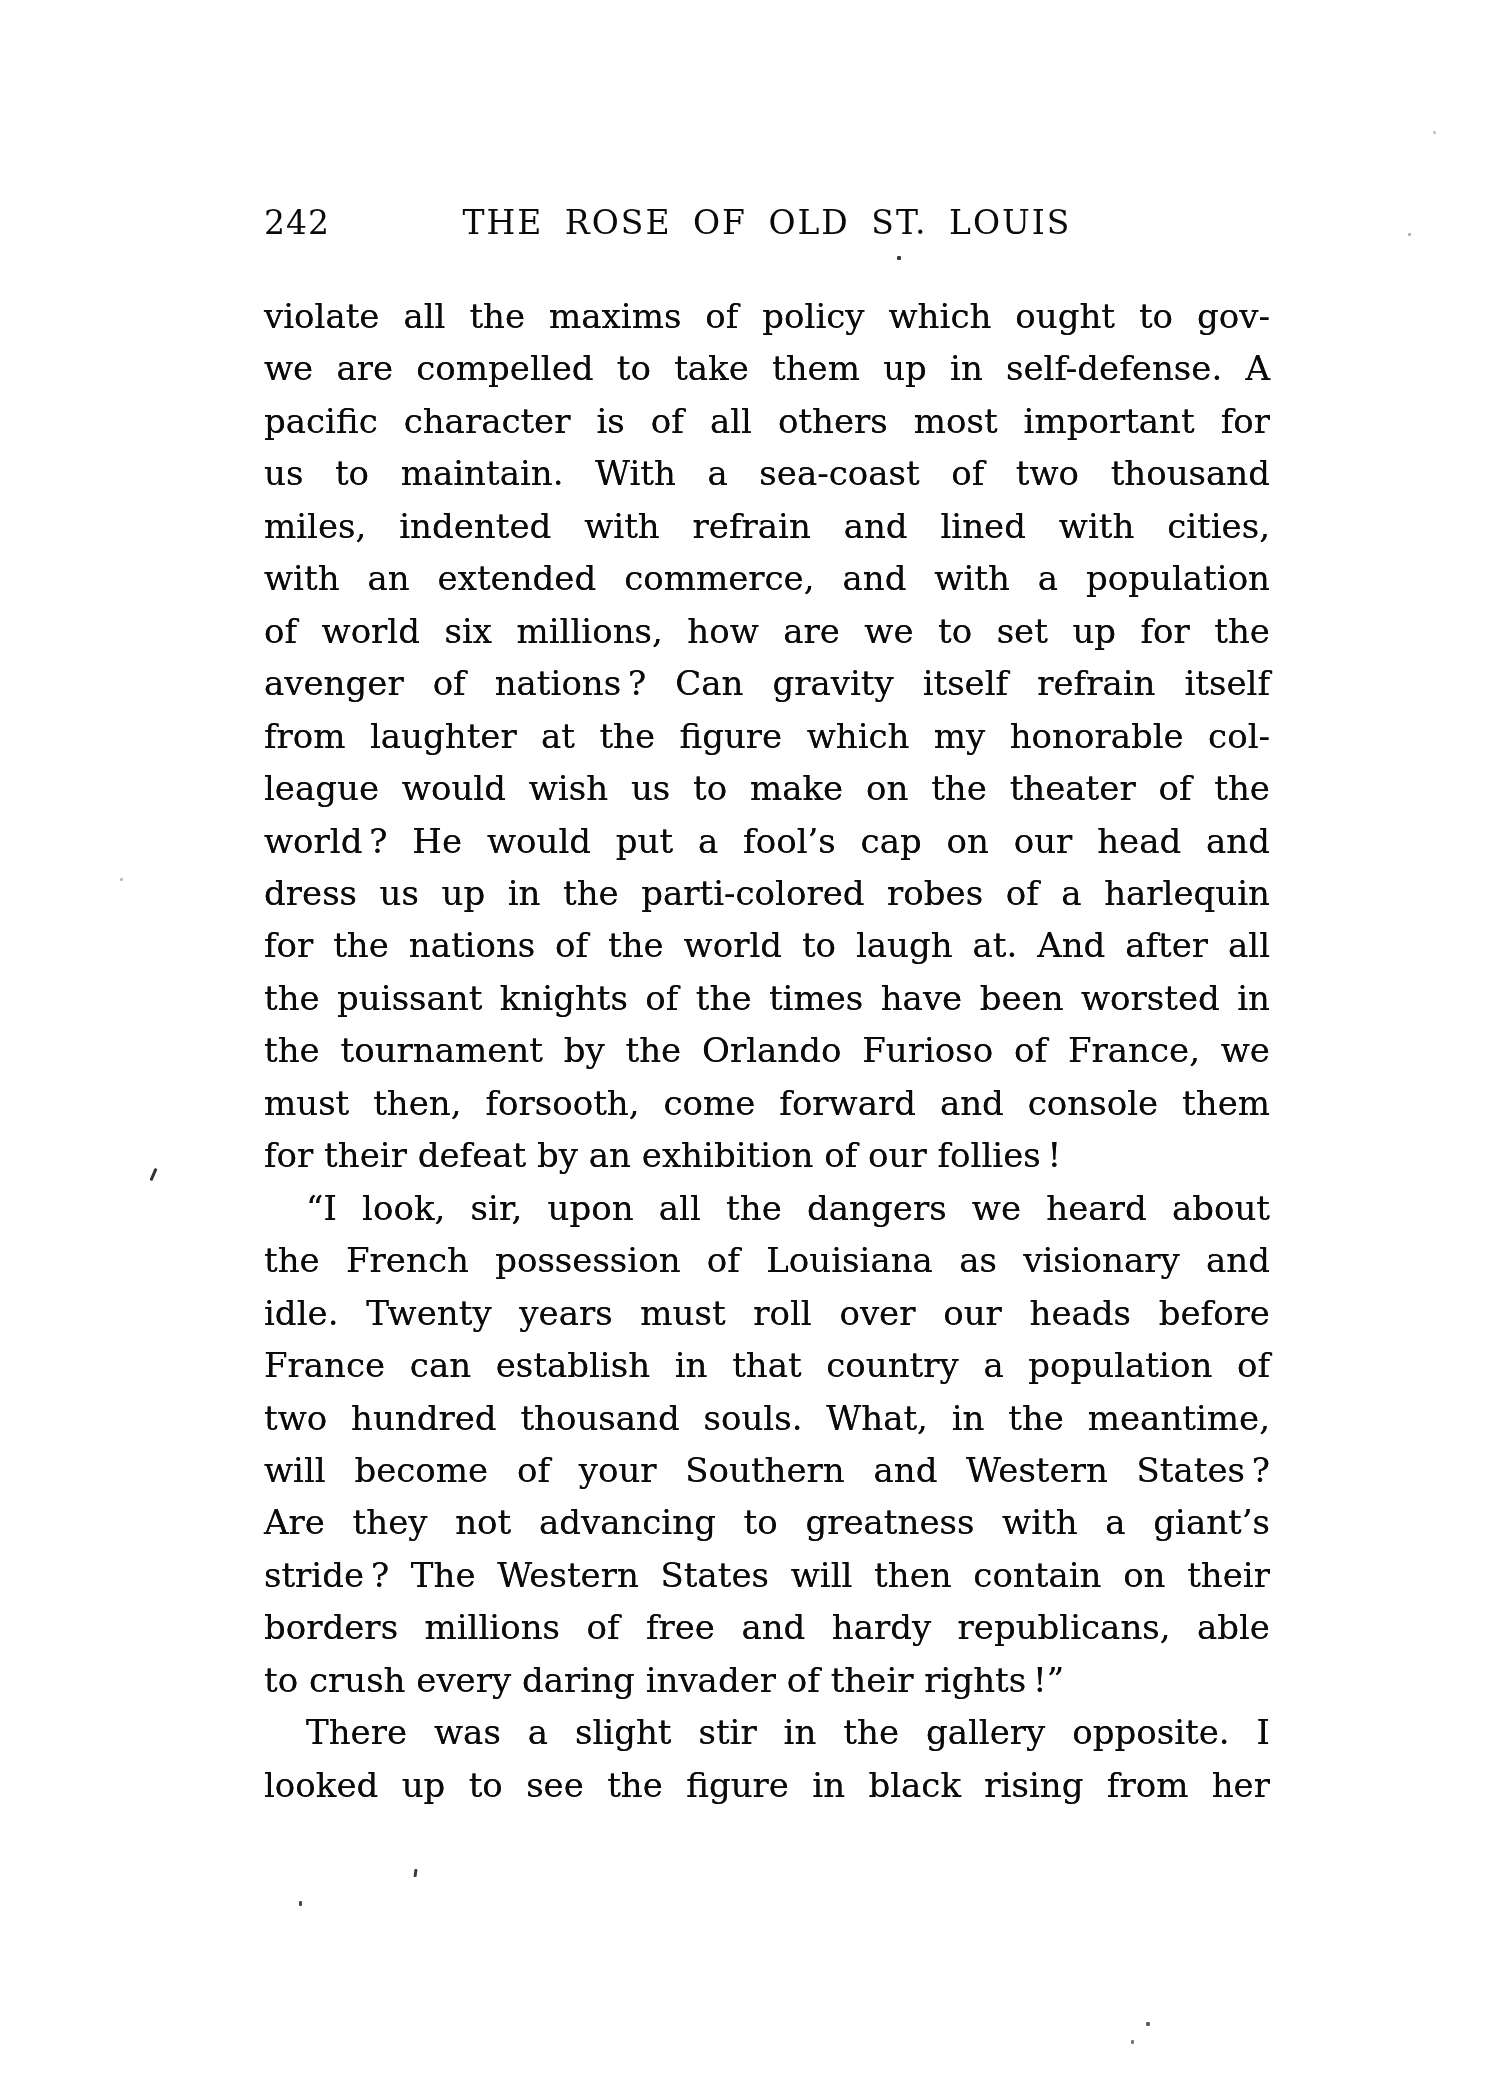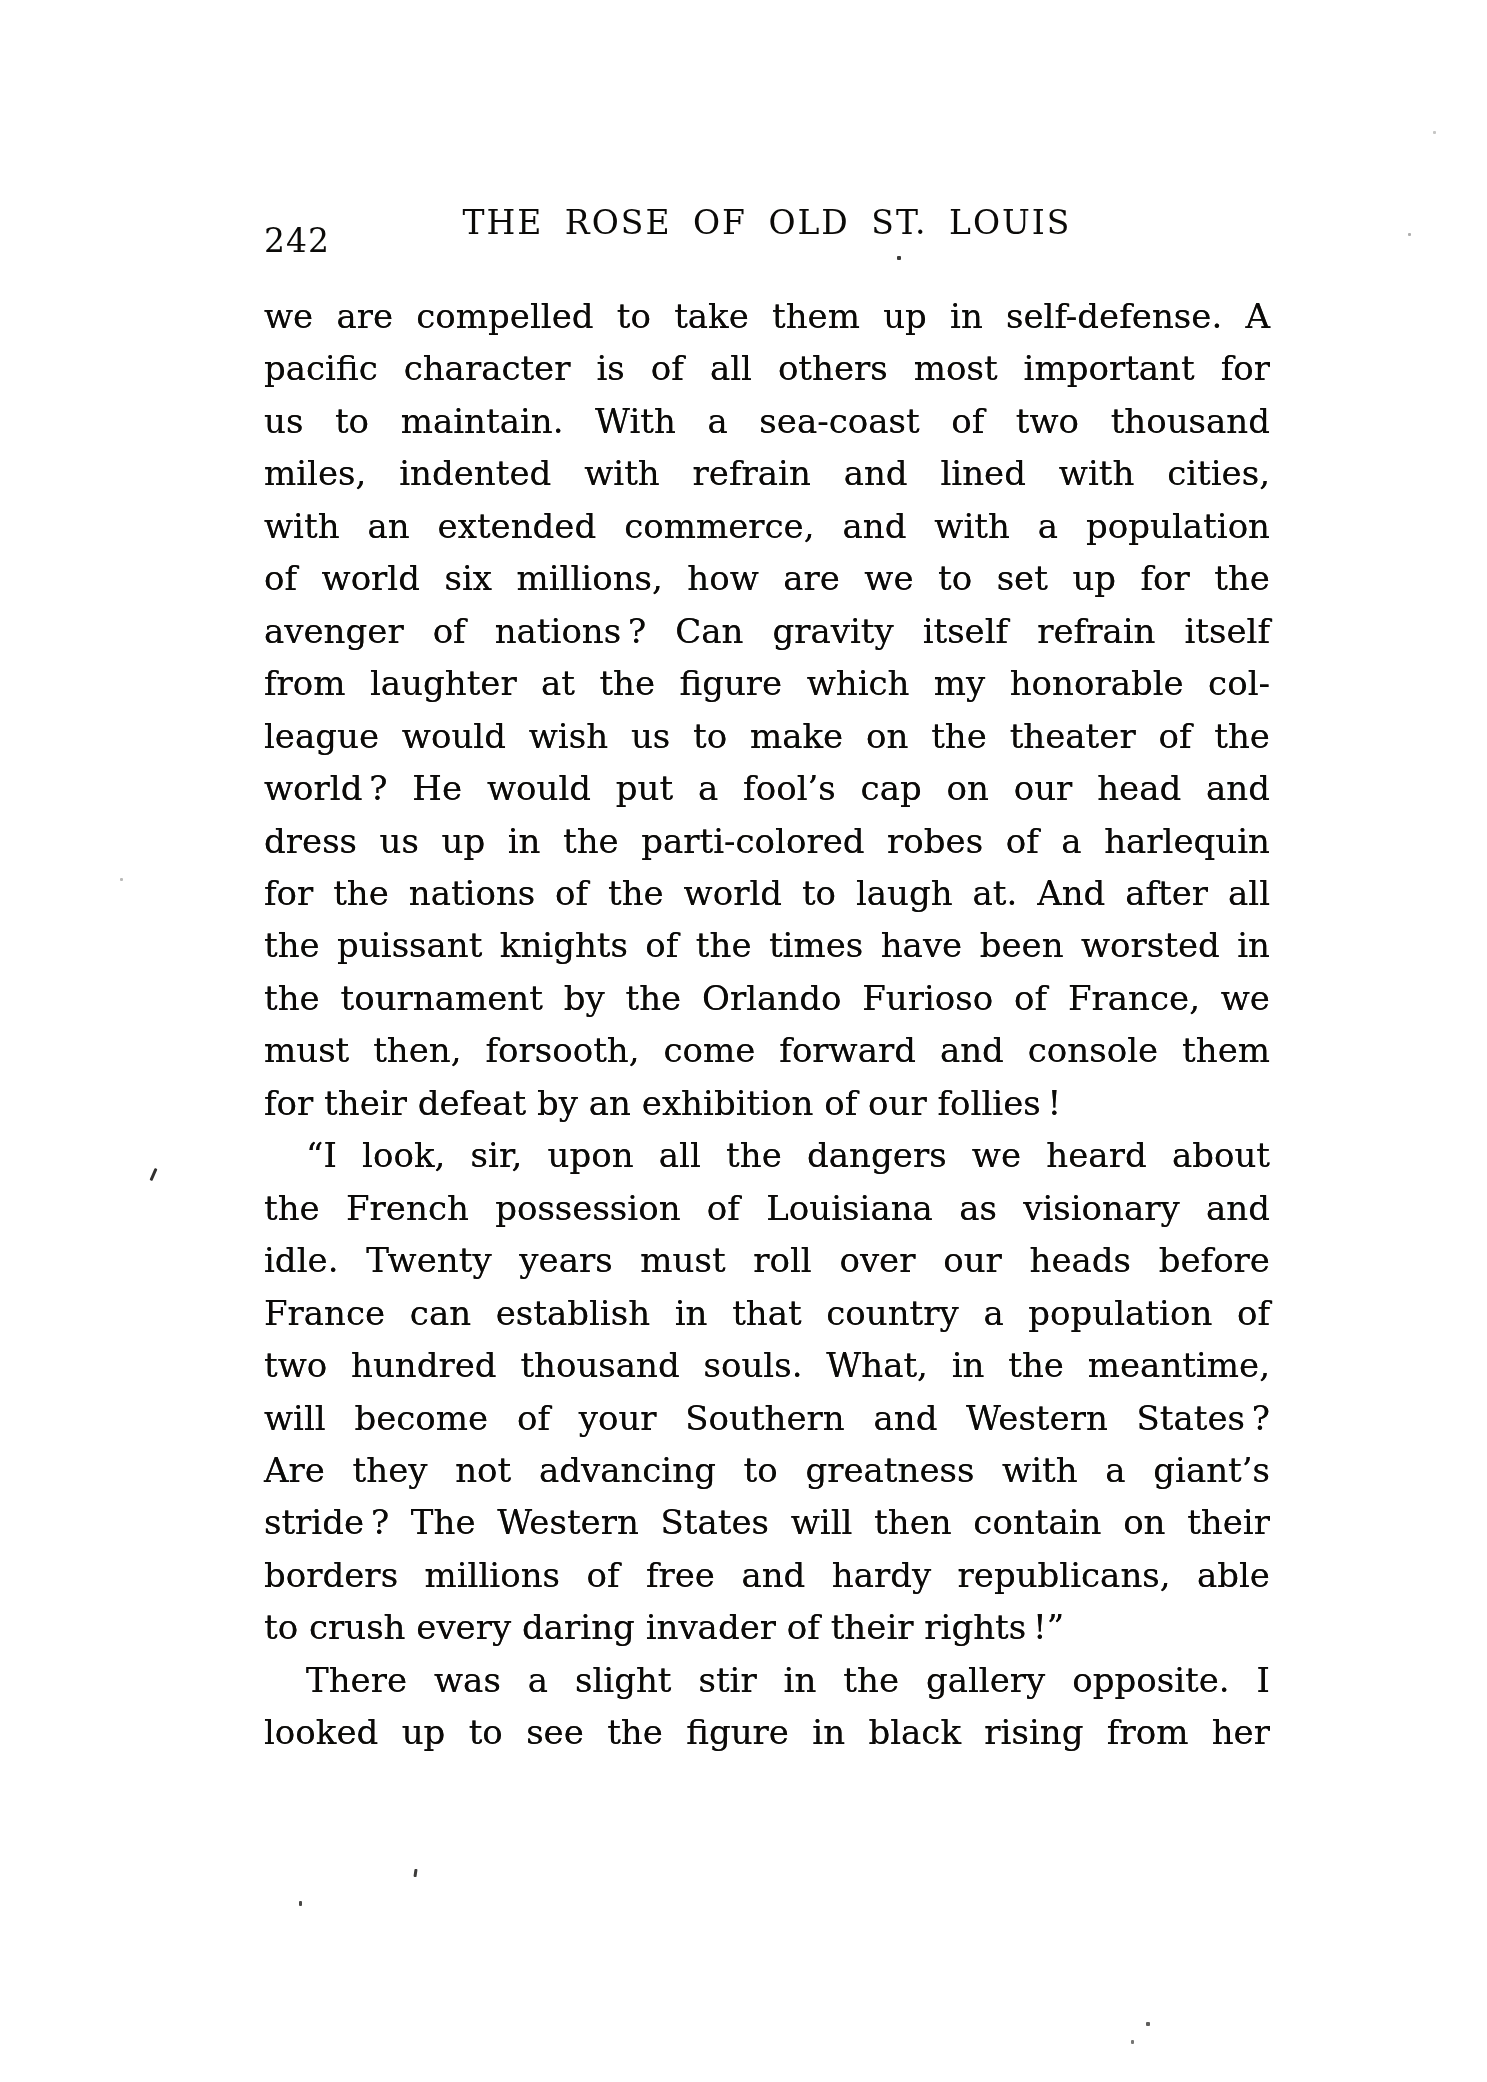--- a/index.html
+++ b/index.html
@@ -25,21 +25,21 @@
     font-size: 33px;
     line-height: 40px;
     text-align: center;
     letter-spacing: 2px;
     word-spacing: 9px;
     white-space: nowrap;
   }
   .page-number {
     position: absolute;
     left: 0;
-    top: 18px;
+    top: 0;
     letter-spacing: 1px;
     word-spacing: normal;
   }
   .head-title {
     display: inline-block;
   }
   .text-body {
     position: absolute;
     left: 264px;
     top: 290px;
@@ -70,20 +70,21 @@
 <body>
 
 <div class="page">
 
   <div class="running-head">
     <span class="page-number">242</span>
     <span class="head-title">THE ROSE OF OLD ST. LOUIS</span>
   </div>
 
   <div class="text-body">
+      <div class="line">violate all the maxims of policy which ought to gov-</div>
       <div class="line">we are compelled to take them up in self-defense.  A</div>
       <div class="line">pacific character is of all others most important for</div>
       <div class="line">us to maintain.  With a sea-coast of two thousand</div>
       <div class="line">miles, indented with refrain and lined with cities,</div>
       <div class="line">with an extended commerce, and with a population</div>
       <div class="line">of world six millions, how are we to set up for the</div>
       <div class="line">avenger of nations ? Can gravity itself refrain itself</div>
       <div class="line">from laughter at the figure which my honorable col-</div>
       <div class="line">league would wish us to make on the theater of the</div>
       <div class="line">world ?  He would put a fool’s cap on our head and</div>

